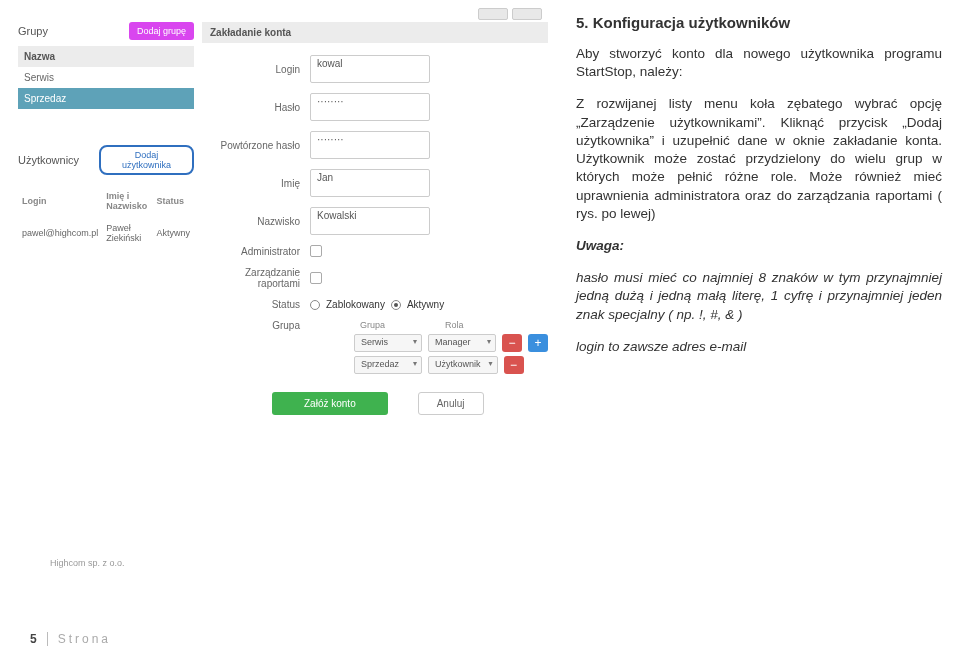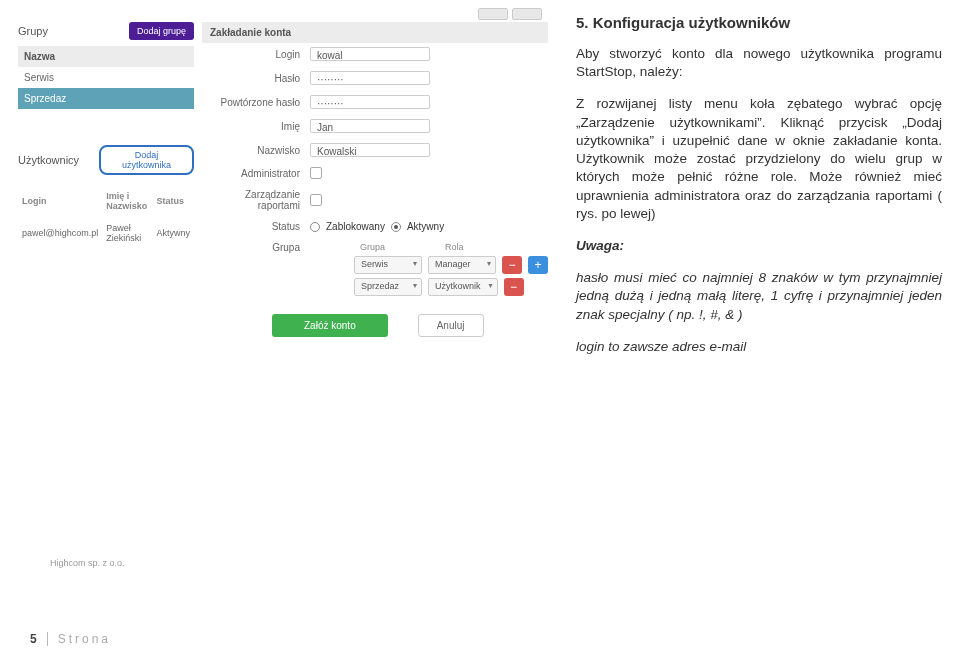--- a/index.html
+++ b/index.html
@@ -45,21 +45,21 @@
     font-size: 10px;
   }
   .grp-head {
     display: flex;
     justify-content: space-between;
     align-items: center;
     margin-bottom: 6px;
   }
   .grp-head span { font-size: 11px; color: #555; }
   .btn-blue {
-    background: #4c1d95;
+    background: #d946ef;
     color: #fff;
     border: none;
     border-radius: 3px;
     font-size: 9px;
     padding: 4px 8px;
     cursor: pointer;
   }
   .grp-table { width: 100%; border-collapse: collapse; }
   .grp-table td {
     padding: 5px 6px;
@@ -101,38 +101,38 @@
   .form-panel {
     flex: 1;
     font-size: 10px;
   }
   .fp-head {
     background: #ececec;
     padding: 5px 8px;
     font-size: 10px;
     font-weight: 600;
     color: #555;
-    margin-bottom: 4px;
+    margin-bottom: 12px;
   }
   .frow {
     display: flex;
     align-items: center;
     margin-bottom: 10px;
   }
   .frow .flbl {
     width: 108px;
     text-align: right;
     padding-right: 10px;
     color: #666;
     font-size: 10px;
   }
   .frow .fval {
     border: 1px solid #ccc;
     border-radius: 2px;
-    height: 14px;
+    height: 28px;
     padding: 2px 6px;
     font-size: 10px;
     color: #555;
     background: #fff;
     min-width: 120px;
   }
   .chk {
     width: 12px; height: 12px;
     border:1px solid #aaa;
     border-radius:2px;

